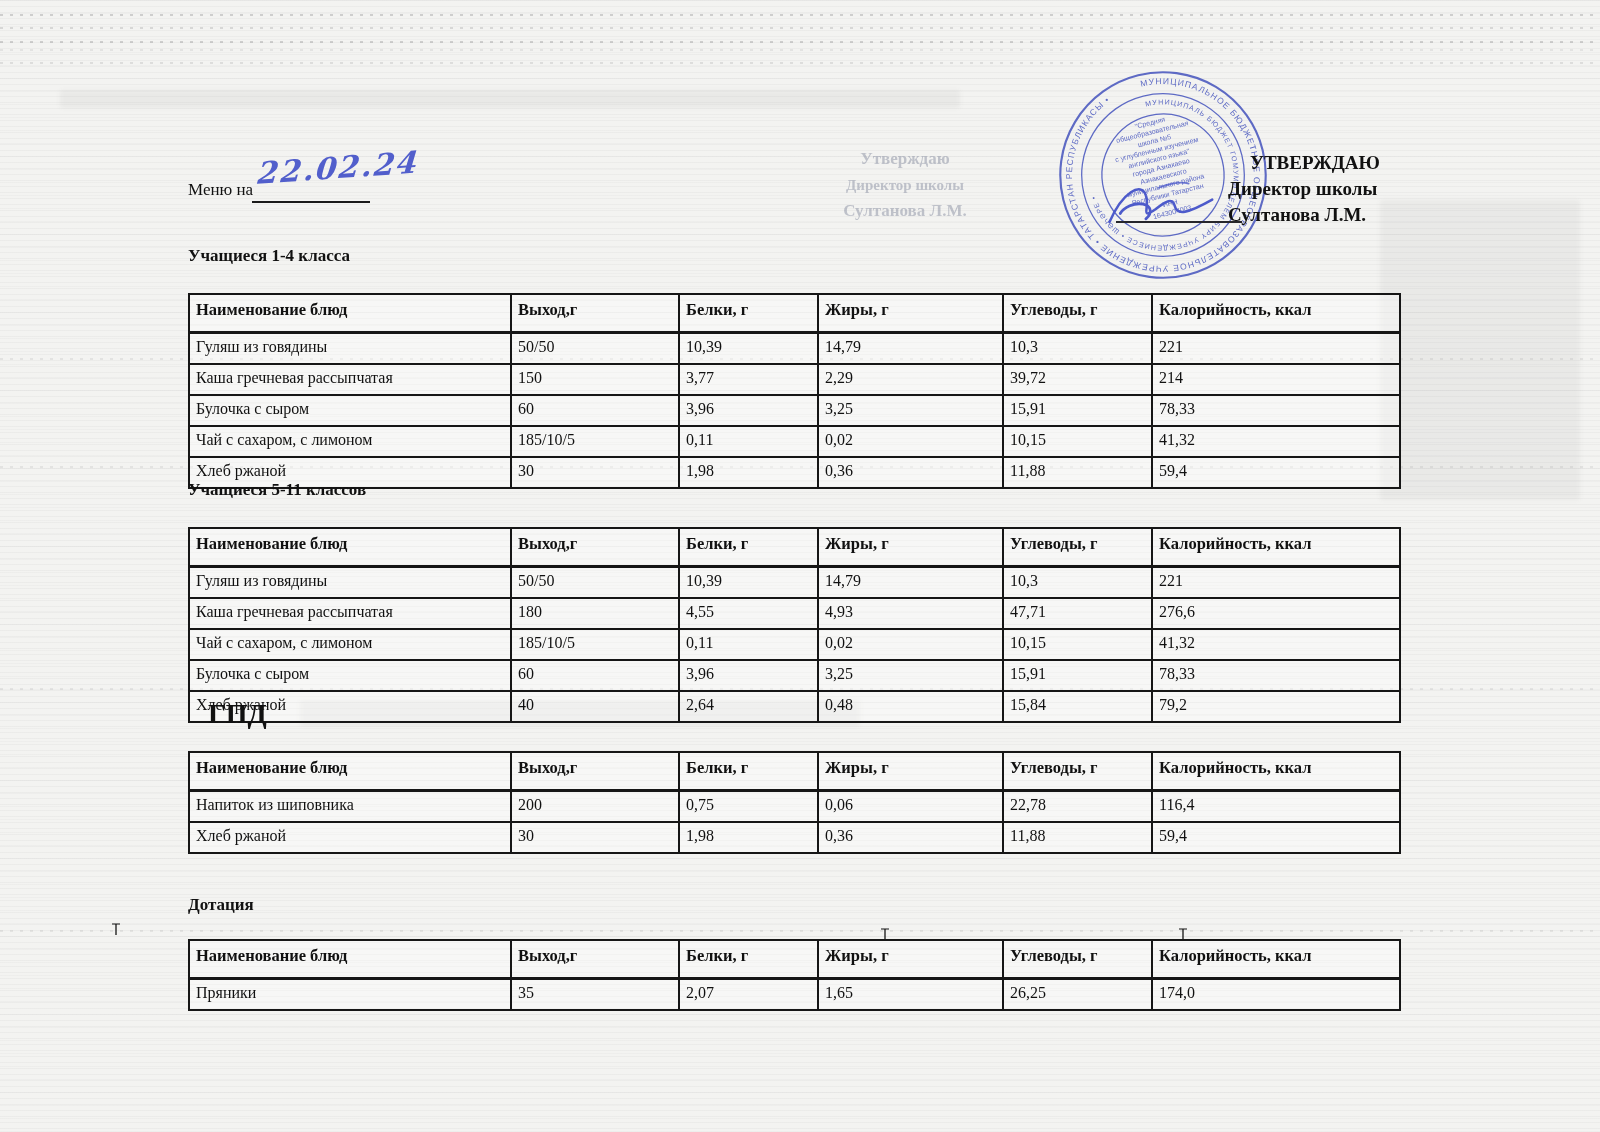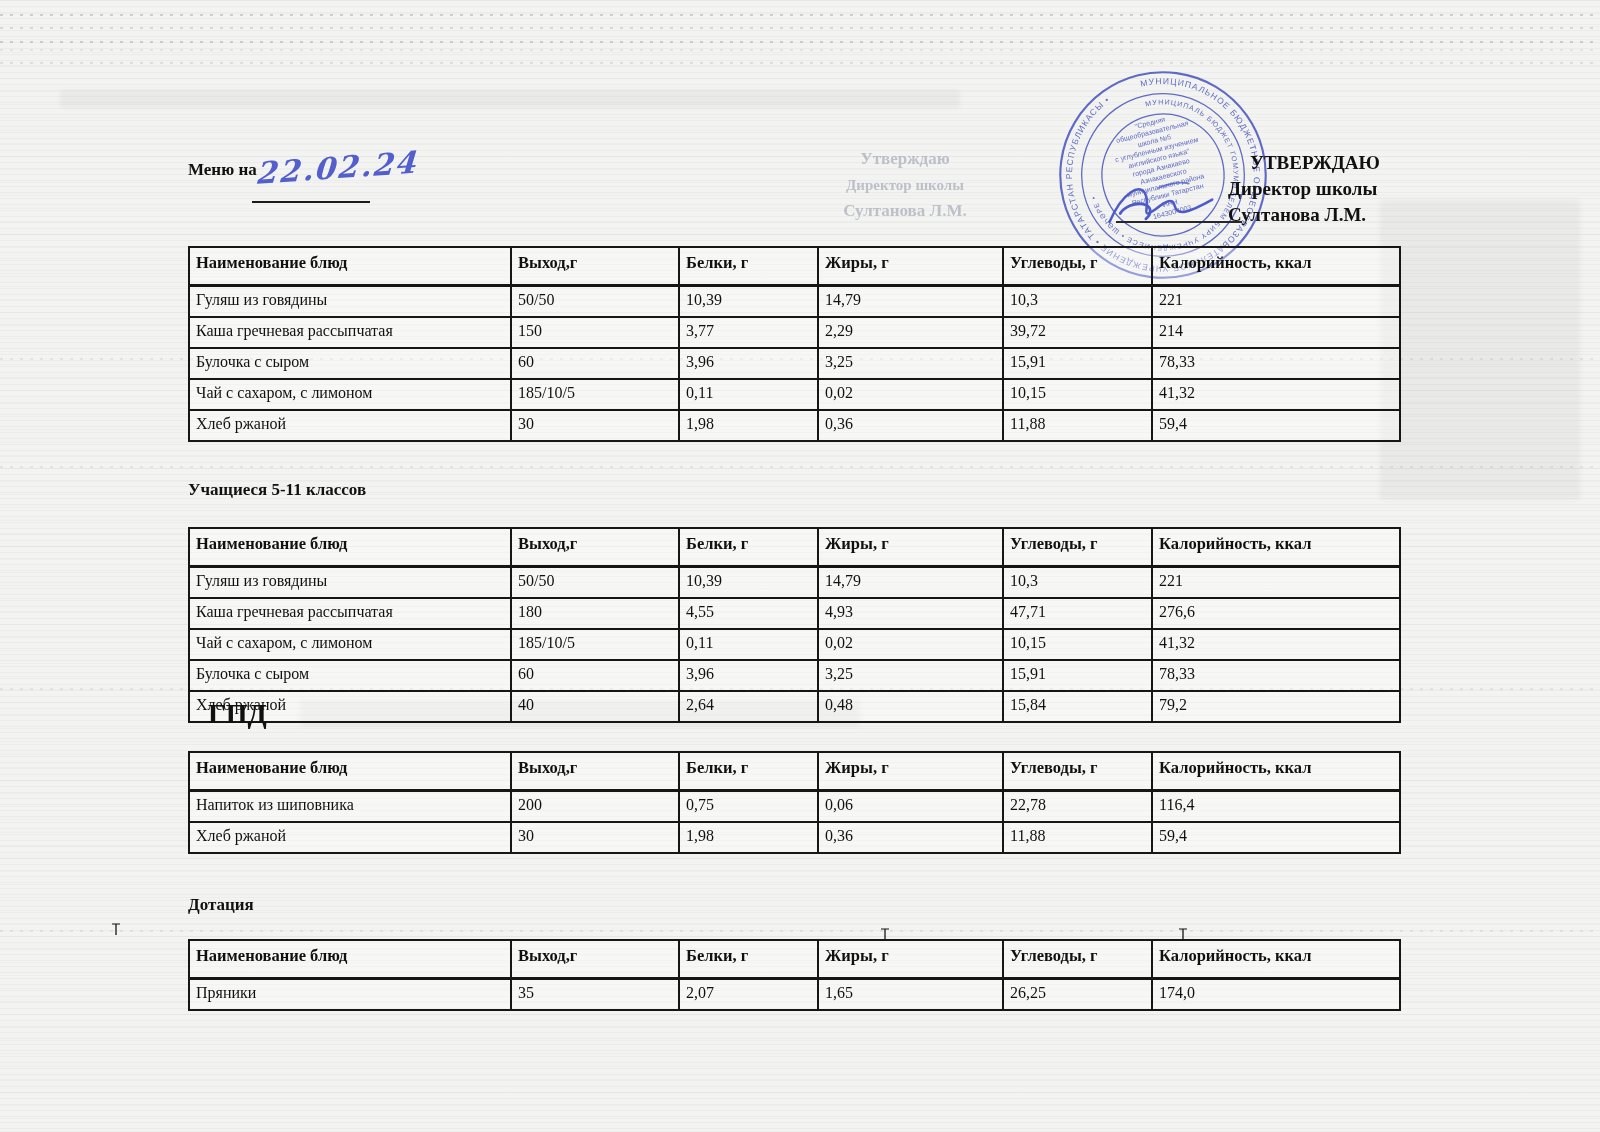--- a/index.html
+++ b/index.html
@@ -35,22 +35,22 @@
     filter:blur(2px);border-radius:3px;
   }
   .tick{
     position:absolute;width:2px;height:11px;background:rgba(20,20,20,0.65);
   }
   .tick::before{
     content:"";position:absolute;top:-1px;left:-3px;width:8px;height:2px;background:rgba(20,20,20,0.5);
   }
   
   .menu-line{
-    position:absolute;left:188px;top:160px;
-    font-size:17px;font-weight:bold;white-space:nowrap;
+    position:absolute;left:188px;top:180px;
+    font-size:17px;font-weight:normal;white-space:nowrap;
   }
   .hand-date{
     position:absolute;left:258px;top:150px;
     font-family:"DejaVu Serif", serif;
     font-style:italic;font-weight:bold;
     font-size:30px;color:var(--ink-blue);
     transform:rotate(-4deg) skewX(-10deg);
     letter-spacing:2px;opacity:.88;
   }
   .date-underline{
@@ -176,20 +176,21 @@
 
   <div class="approval">
     <div class="a1">УТВЕРЖДАЮ</div>
     <div class="a2">Директор школы</div>
     <div class="a3">Султанова Л.М.</div>
   </div>
   <div class="sig-line"></div>
 
   <div id="sections">
       <div class="section sec-0">
+        <div class="section-title">Учащиеся 1-4 класса</div>
         <table class="menu-table">
           <colgroup>
             <col style="width: 322px;">
             <col style="width: 168px;">
             <col style="width: 139px;">
             <col style="width: 185px;">
             <col style="width: 149px;">
             <col style="width: 248px;">
           </colgroup>
           <thead>

